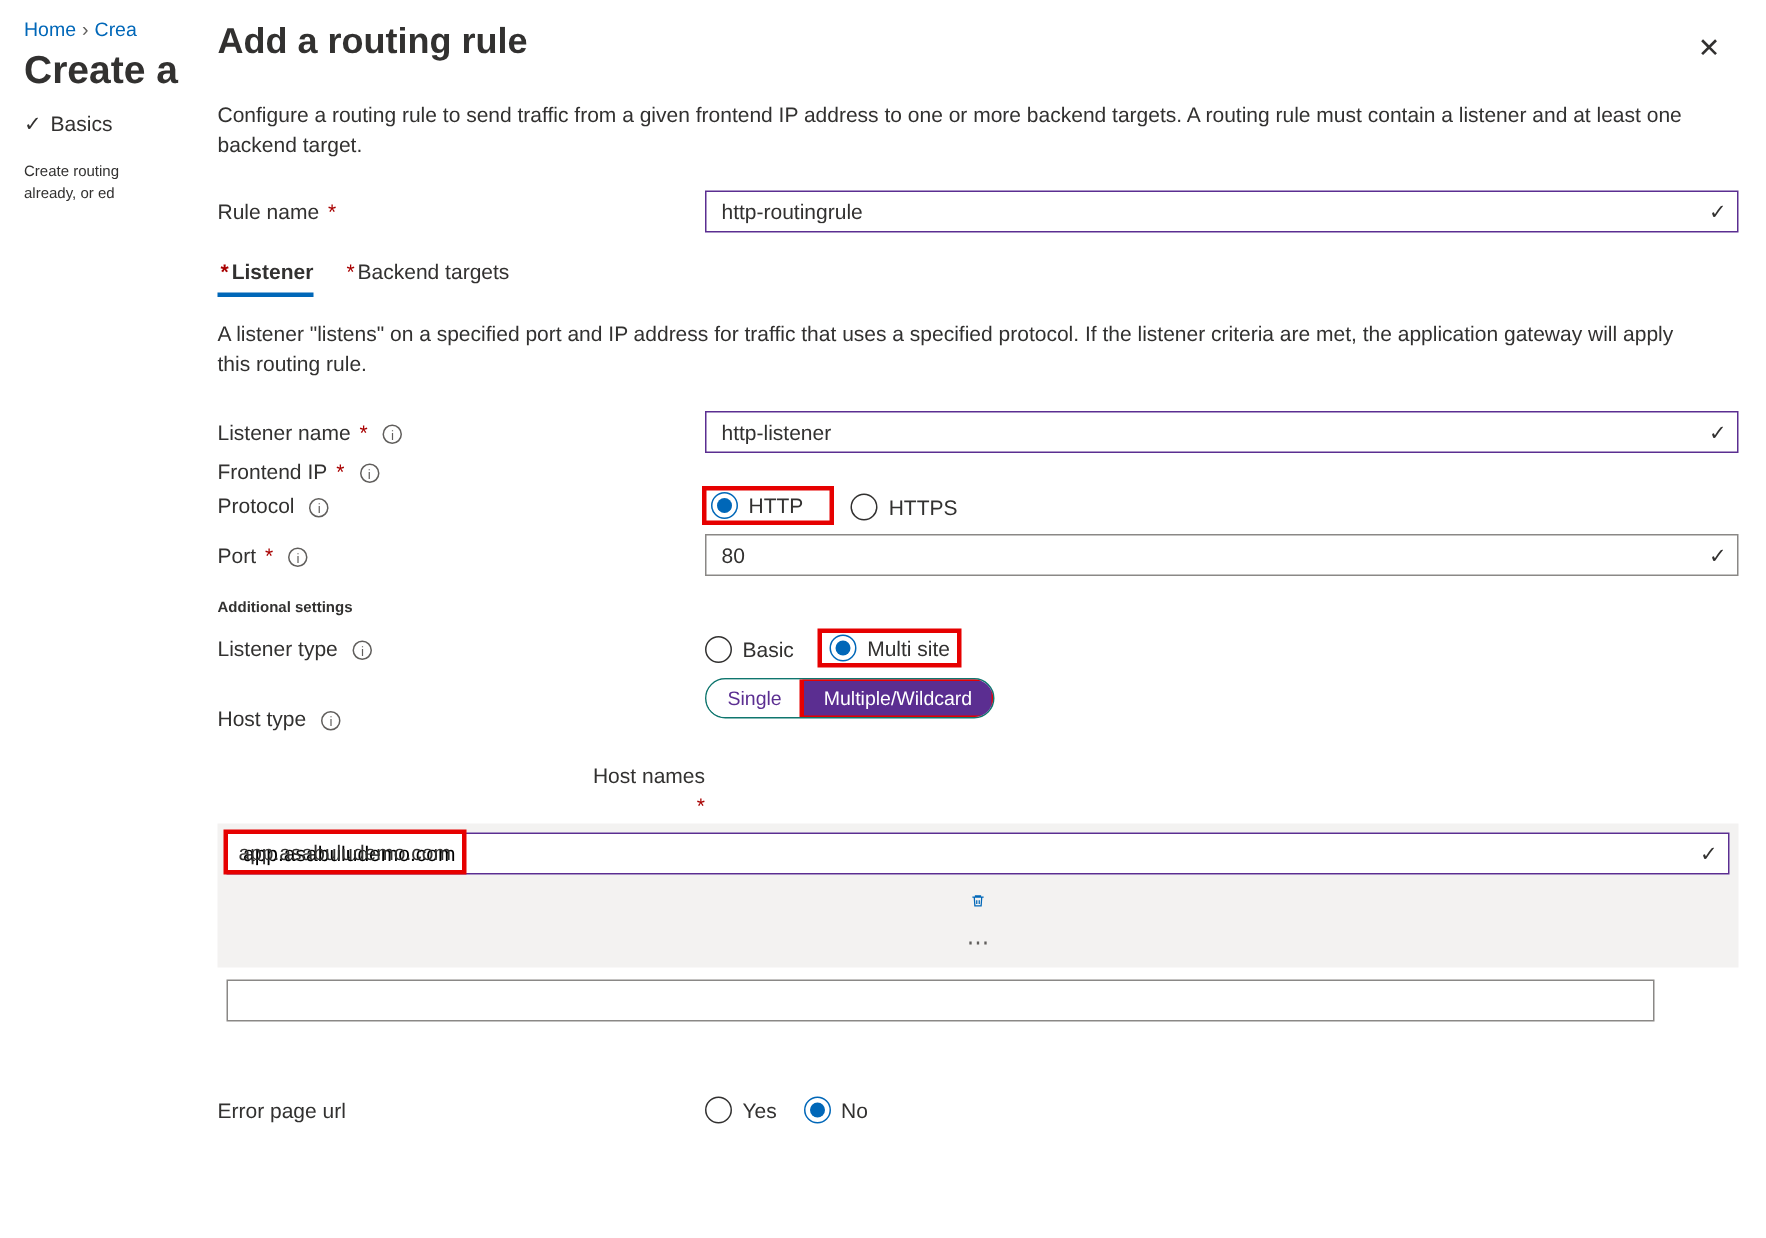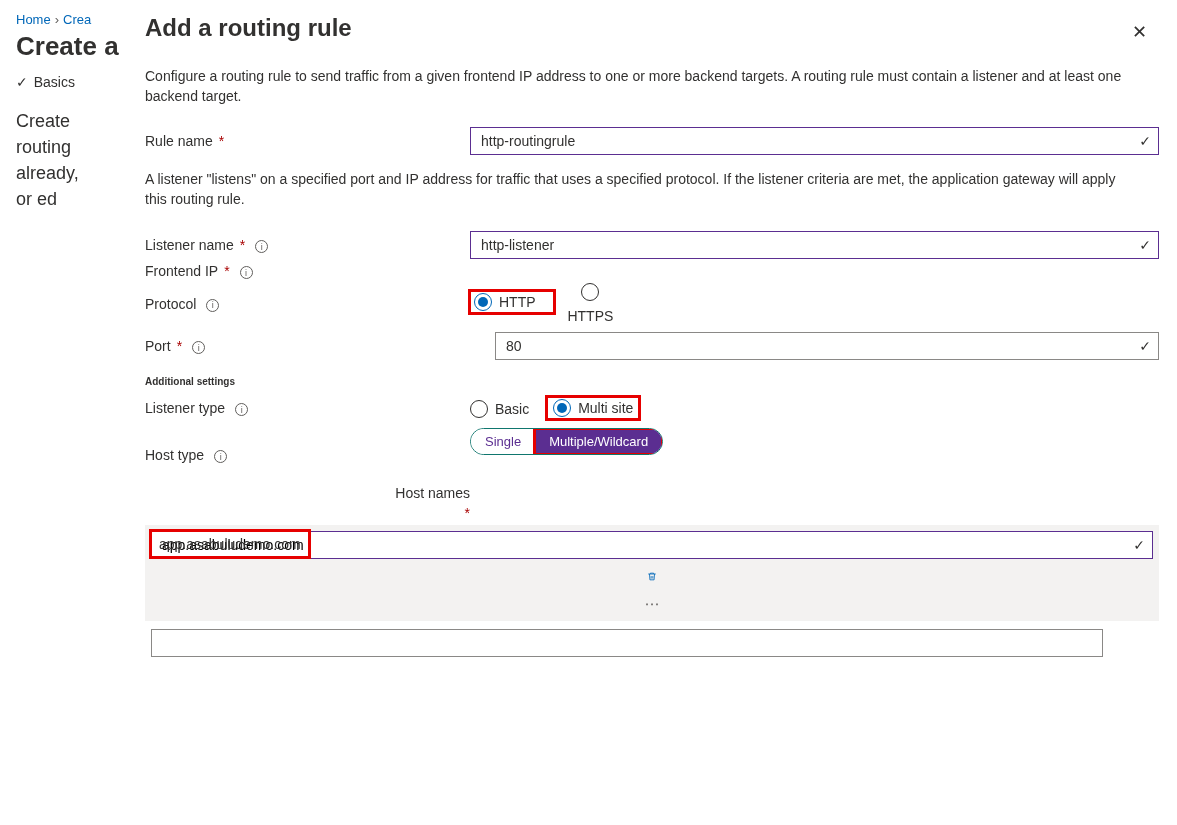--- a/index.html
+++ b/index.html
@@ -36,21 +36,21 @@
     border-bottom: none;
   }
   .wizard .step {
     display: flex; align-items: center; gap: 6px;
     font-size: 14px;
     color: #323130;
   }
   .check { font-weight: normal; }
   .leftdesc {
     padding: 0 16px;
-    font-size: 18px;
+    font-size: 10px;
     max-width: 110px;
     line-height: 1.45;
     color: #323130;
   }
   
   .panel {
     position: absolute;
     top: 0;
     left: 123px;
     right: 0;
@@ -261,20 +261,28 @@
         <span class="req">*</span>
     </div>
     <div class="input-col">
       <div class="input-wrap">
         <input class="text-input" value="http-routingrule" style="">
         <span class="check-ok">✓</span>
       </div>
     </div>
   </div>
 
+  <div class="tabs">
+    <div class="tab active">
+      <span class="req">*</span><span>Listener</span>
+    </div>
+    <div class="tab">
+      <span class="req">*</span><span>Backend targets</span>
+    </div>
+  </div>
 
   <p class="tabdesc">A listener "listens" on a specified port and IP address for traffic that uses a specified protocol. If the listener criteria are met, the application gateway will apply this routing rule.</p>
 
   <div class="row">
     <div class="label-col">
       <span>Listener name</span>
         <span class="req">*</span>
       <span class="info-icon">i</span>
     </div>
     <div class="input-col">
@@ -298,28 +306,28 @@
       <span>Protocol</span>
       <span class="info-icon">i</span>
     </div>
     <div class="input-col">
       <span class="redbox-inline" style="padding:2px 4px;">
         <span class="radio sel">
           <span class="rcircle"></span>
             <span>HTTP</span>
         </span>
       </span>
-      <span class="radio" style="margin-left:10px;flex-direction:column;">
+      <span class="radio" style="margin-left:10px;">
         <span class="rcircle"></span>
           <span>HTTPS</span>
       </span>
     </div>
   </div>
 
-  <div class="row" style="margin-top:8px;gap:25px;">
+  <div class="row" style="margin-top:8px;">
     <div class="label-col">
       <span>Port</span>
         <span class="req">*</span>
       <span class="info-icon">i</span>
     </div>
     <div class="input-col">
       <div class="input-wrap">
         <input class="text-input plain-border" value="80" style="">
         <span class="check-ok">✓</span>
       </div>
@@ -377,13 +385,28 @@
     </div>
     <button class="icon-btn" title="Delete">
       <svg width="15" height="15" viewBox="0 0 24 24" fill="none" stroke="#0067b8" stroke-width="2">
           <path d="M3 6h18M8 6V4h8v2M6 6l1 14h10l1-14M10 11v6M14 11v6"></path>
         </svg>
     </button>
     <button class="icon-btn" style="color:#605e5c;">⋯</button>
   </div>
   <input class="host-empty" style="">
 
+  <div class="row" style="margin-top:50px;">
+    <div class="label-col">
+      <span>Error page url</span>
+    </div>
+    <div class="input-col">
+      <span class="radio">
+        <span class="rcircle"></span>
+          <span>Yes</span>
+      </span>
+      <span class="radio sel">
+        <span class="rcircle"></span>
+          <span>No</span>
+      </span>
+    </div>
+  </div>
 </div>
 
 </body></html>

